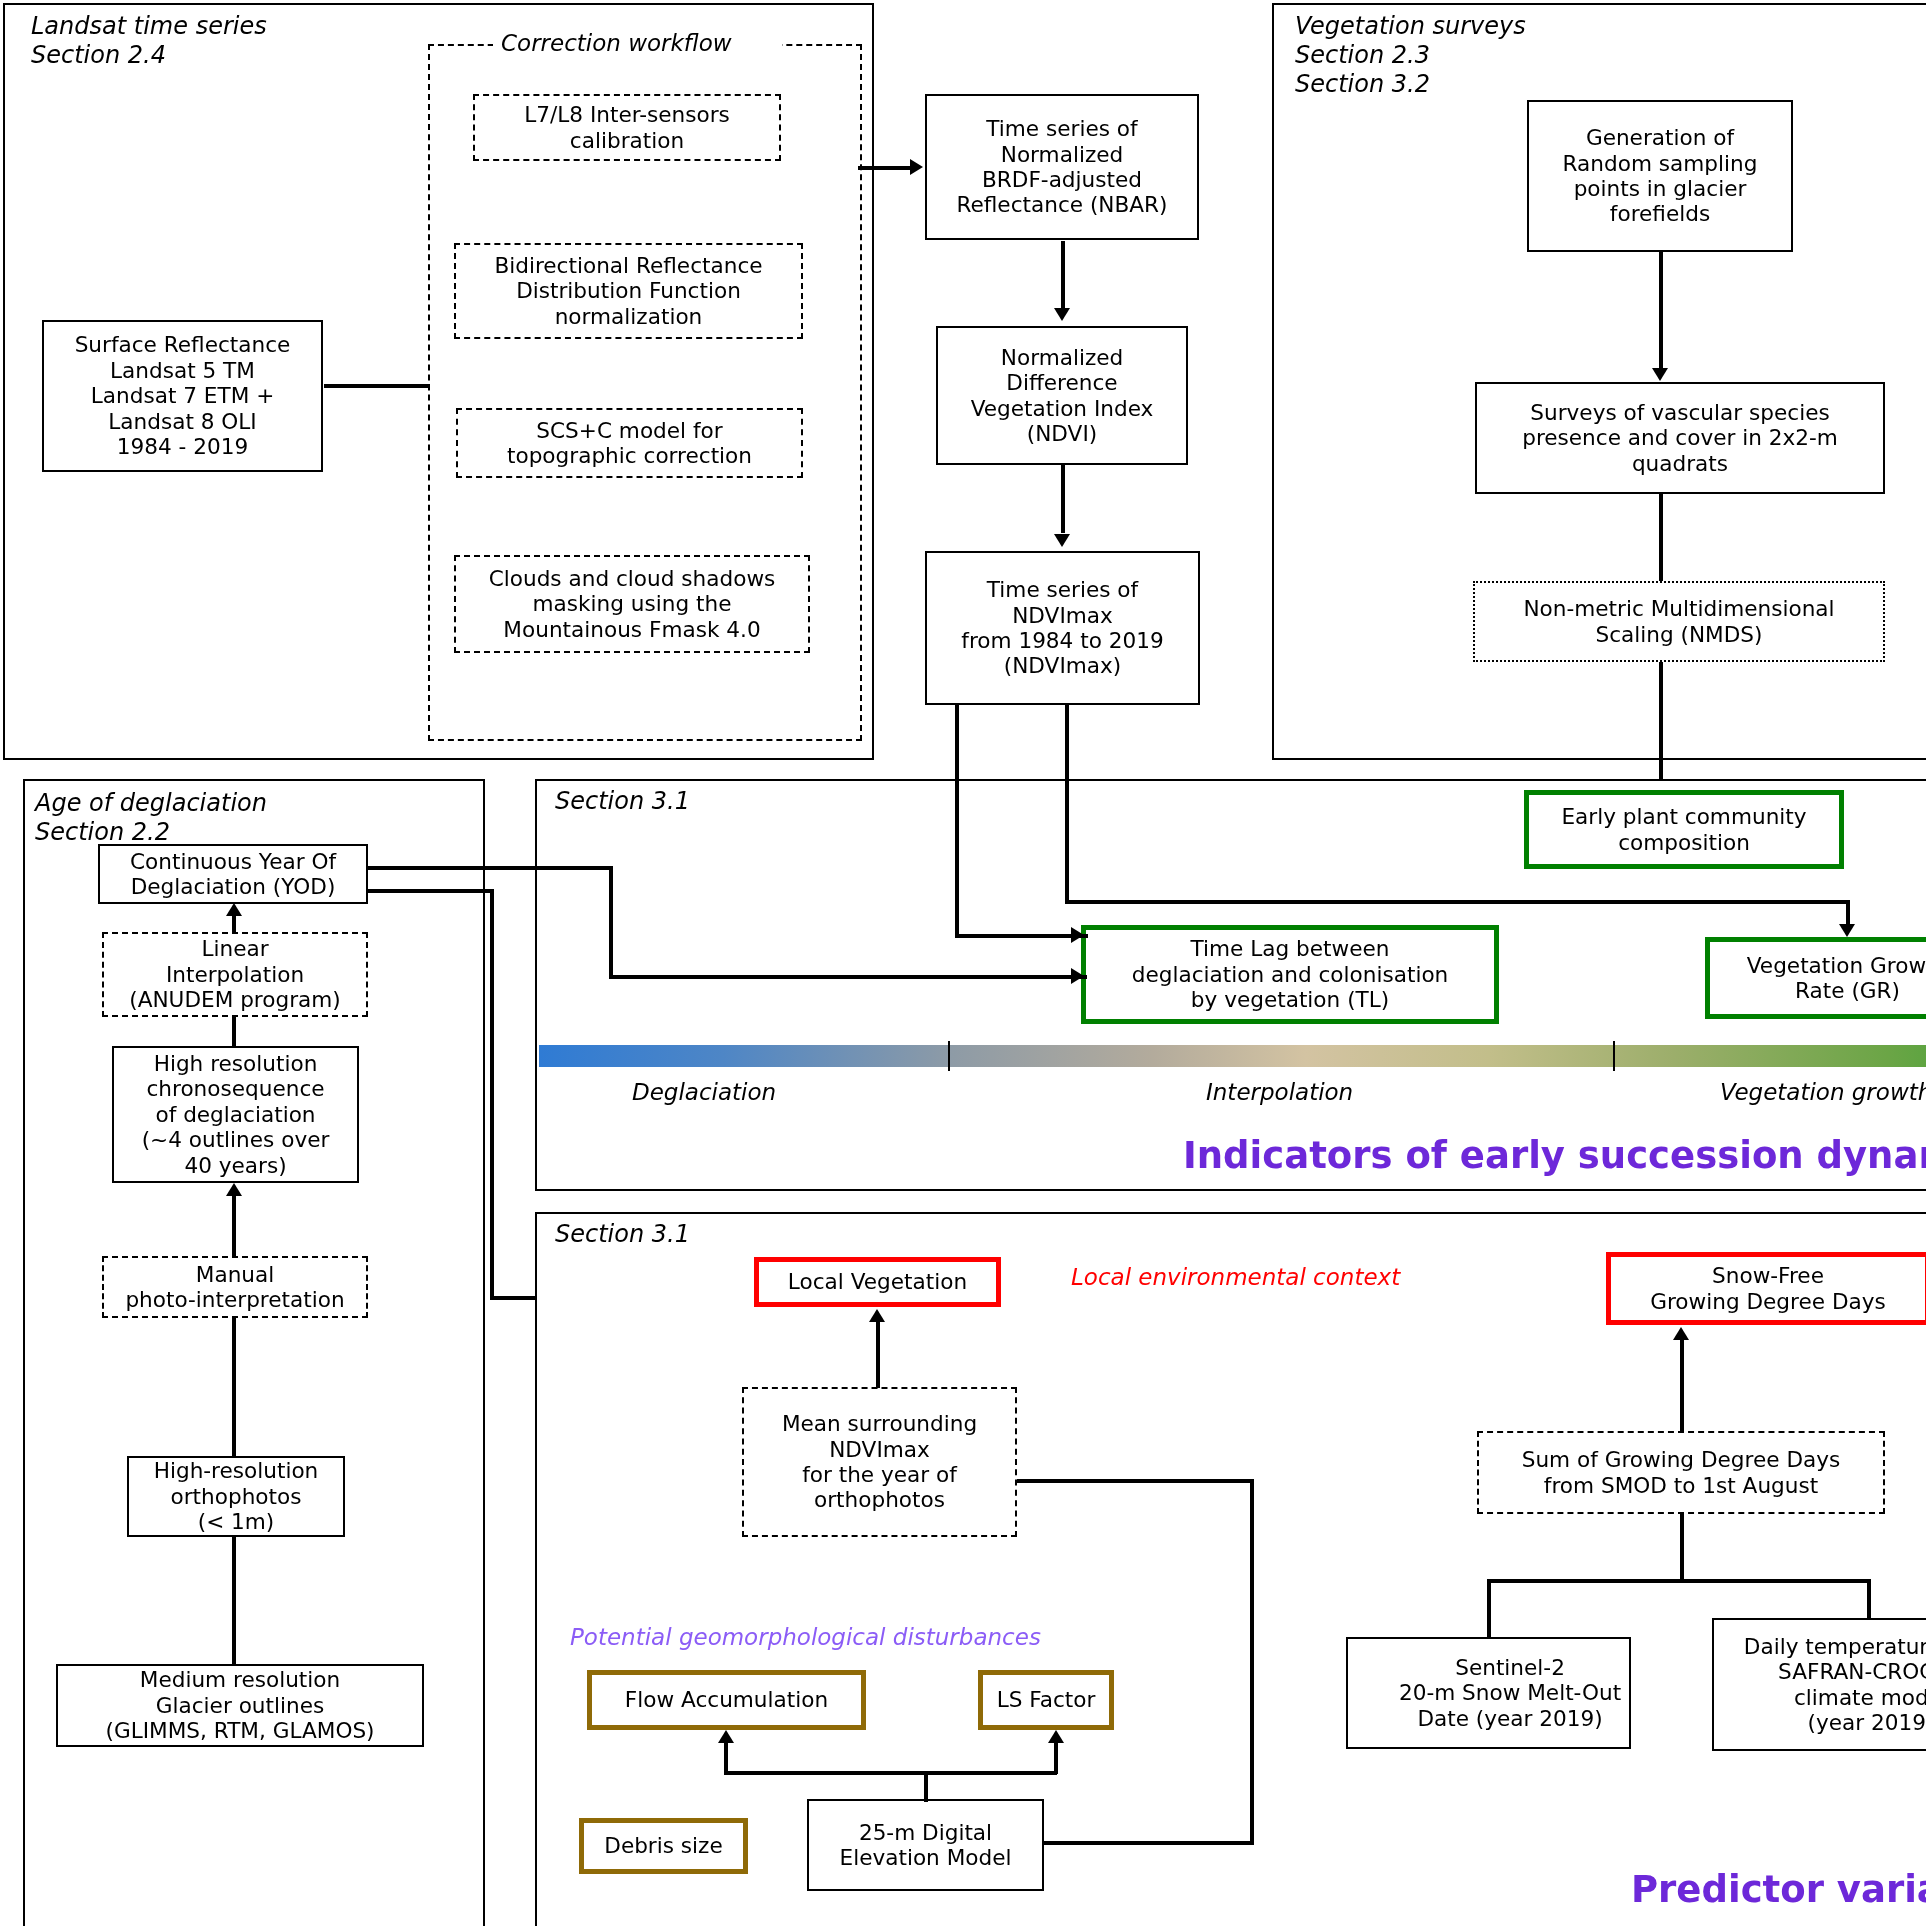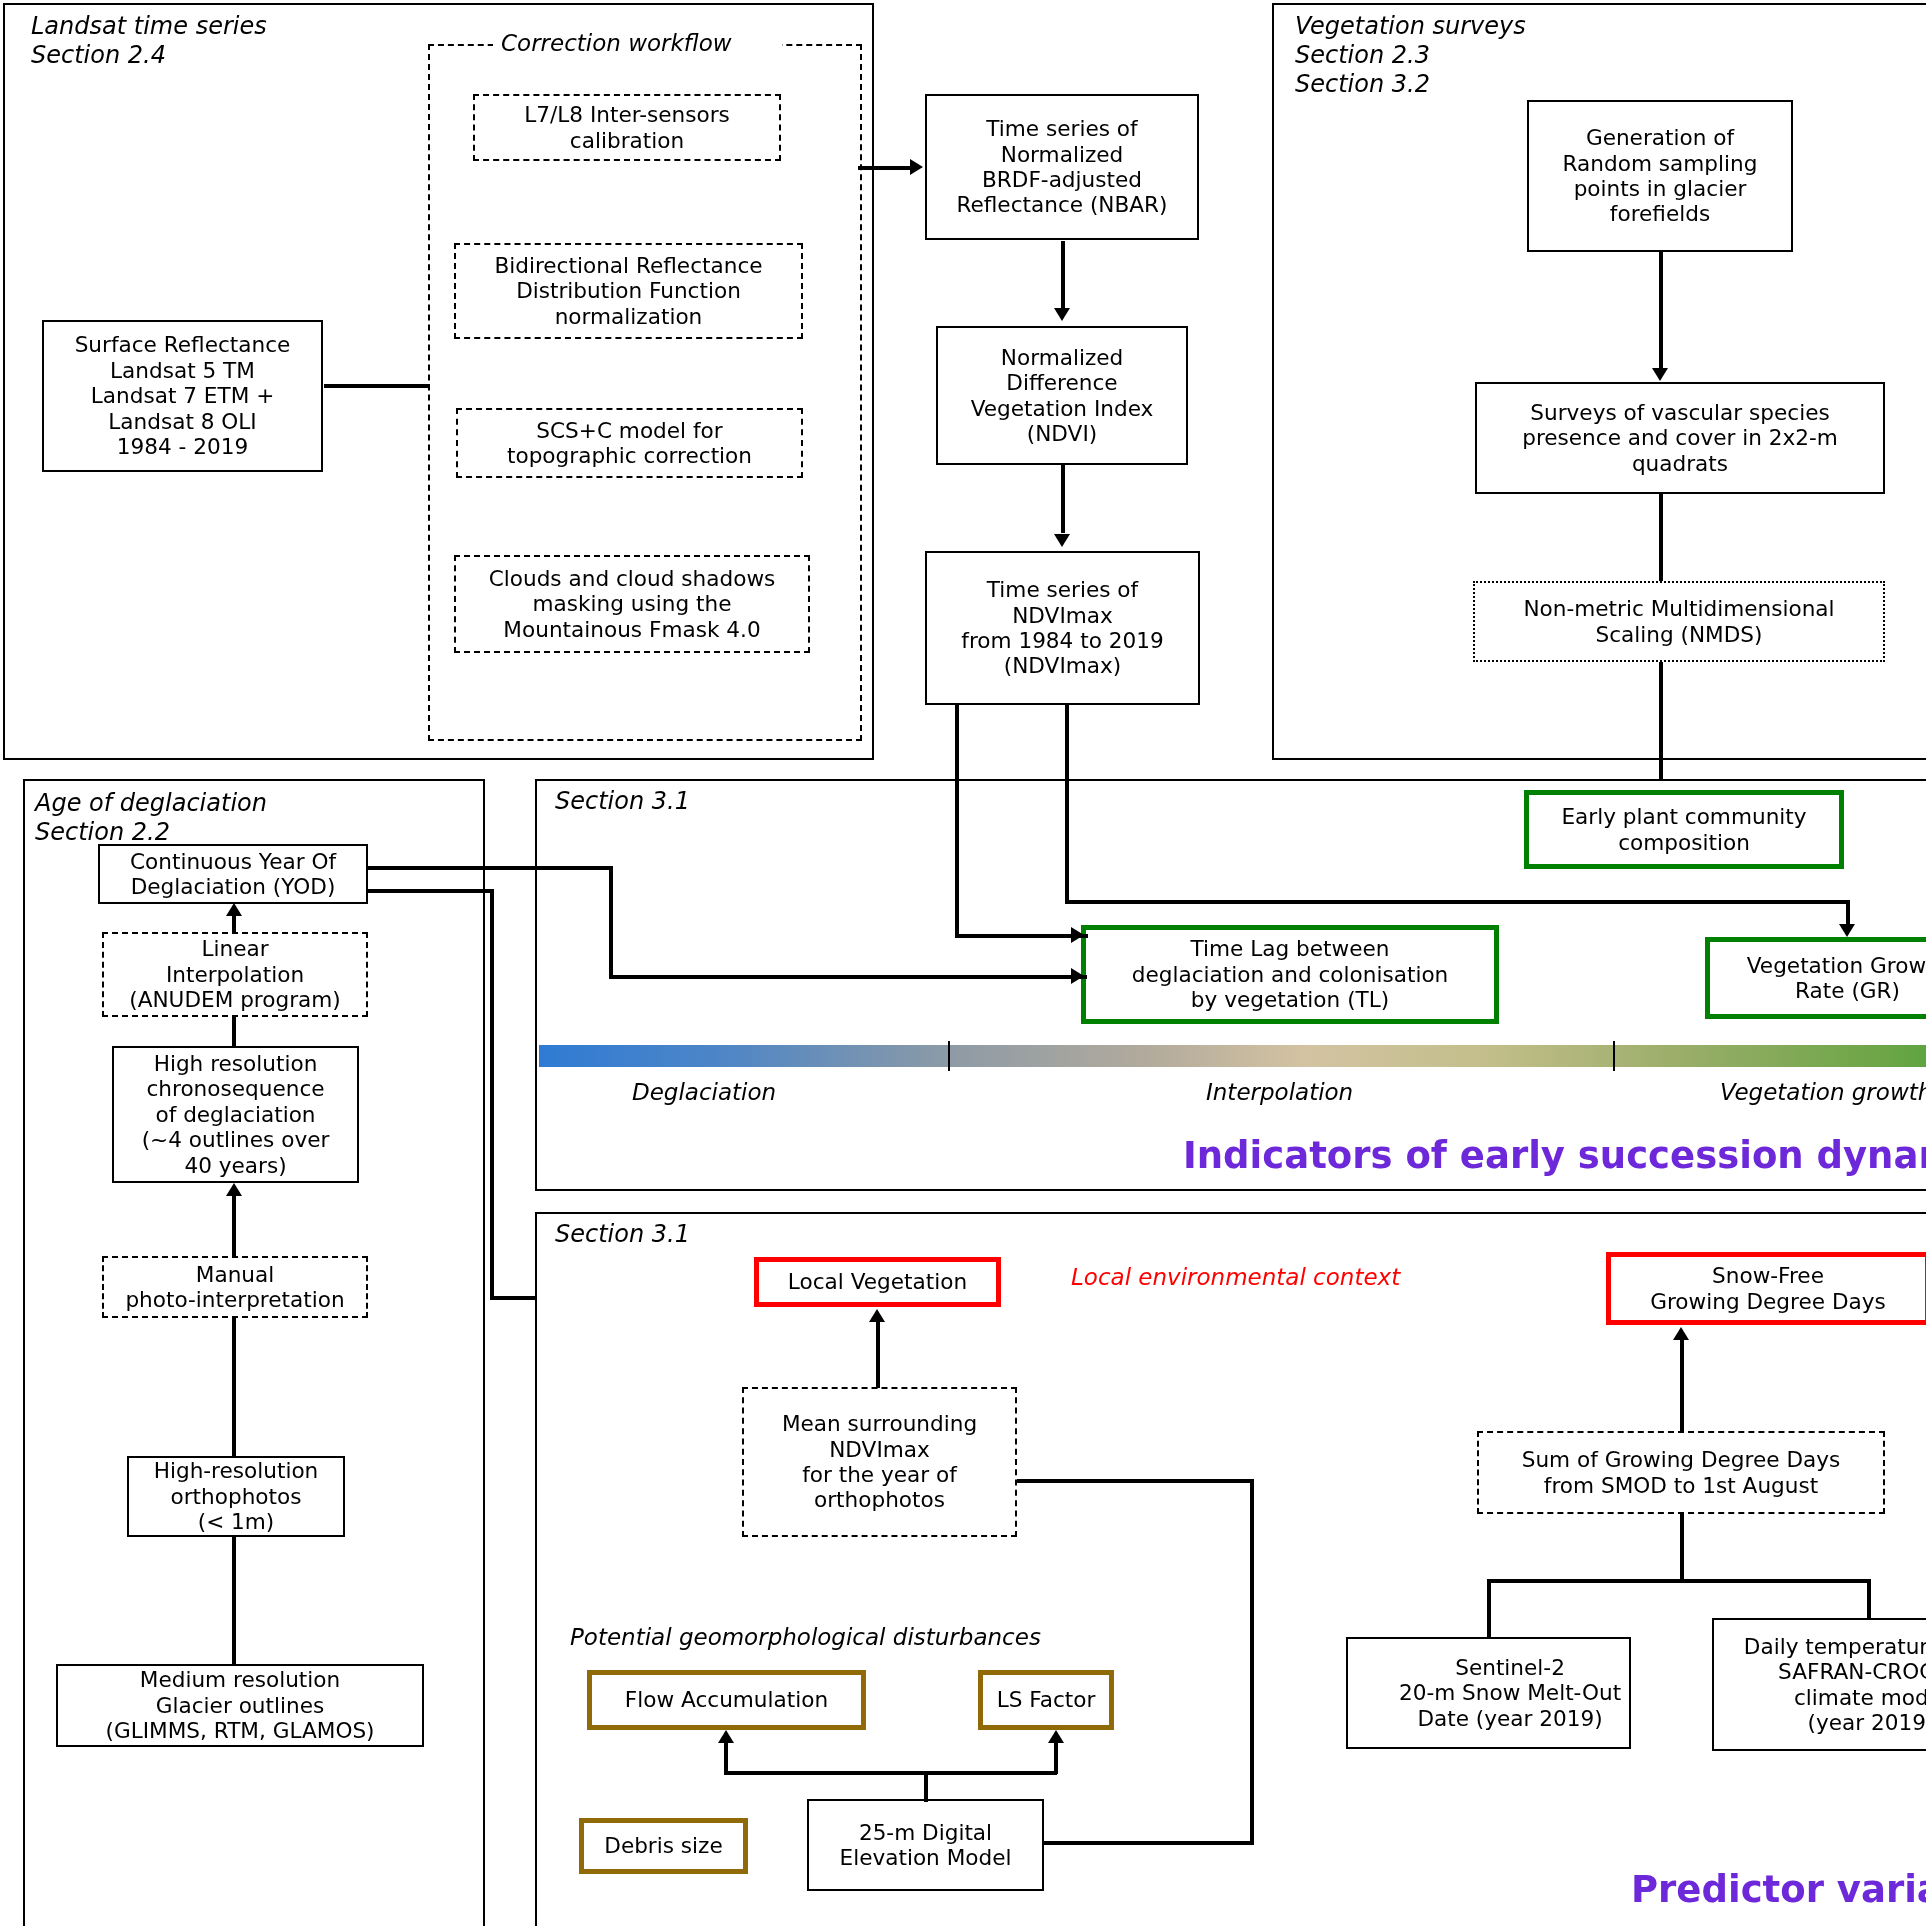--- a/index.html
+++ b/index.html
@@ -27,21 +27,21 @@
   .hl{height:3.5px;}
   .vl{width:3.5px;}
 
   .arrow{position:absolute;width:0;height:0;}
   .ar-down {border-left:8.5px solid transparent;border-right:8.5px solid transparent;border-top:13px solid #000;}
   .ar-up   {border-left:8.5px solid transparent;border-right:8.5px solid transparent;border-bottom:13px solid #000;}
   .ar-right{border-top:8.5px solid transparent;border-bottom:8.5px solid transparent;border-left:13px solid #000;}
 
   .capt{position:absolute;font-style:italic;font-size:23px;color:#000;white-space:nowrap;}
   .capt-red{color:#FF0000;}
-  .capt-gold{color:#000000;}
+  .capt-gold{color:#8b5cf6;}
   .bigcap{position:absolute;font-weight:bold;font-size:37px;color:#6d28d9;white-space:nowrap;}
 
   .gradbar{position:absolute;height:22.3px;
      background:linear-gradient(to right,#2F7BD4 0%,#4E86C6 12%,#8E9BA6 27%,#B3AB9C 40%,
                                 #D3C3A2 50%,#C2BE8A 62%,#9CAE6B 74%,#6BA546 88%,#2FA02F 100%);}
   .gradtick{position:absolute;width:2.3px;background:#000;}
 
   .white-cover{position:absolute;background:#fff;}
 </style>
 </head>

